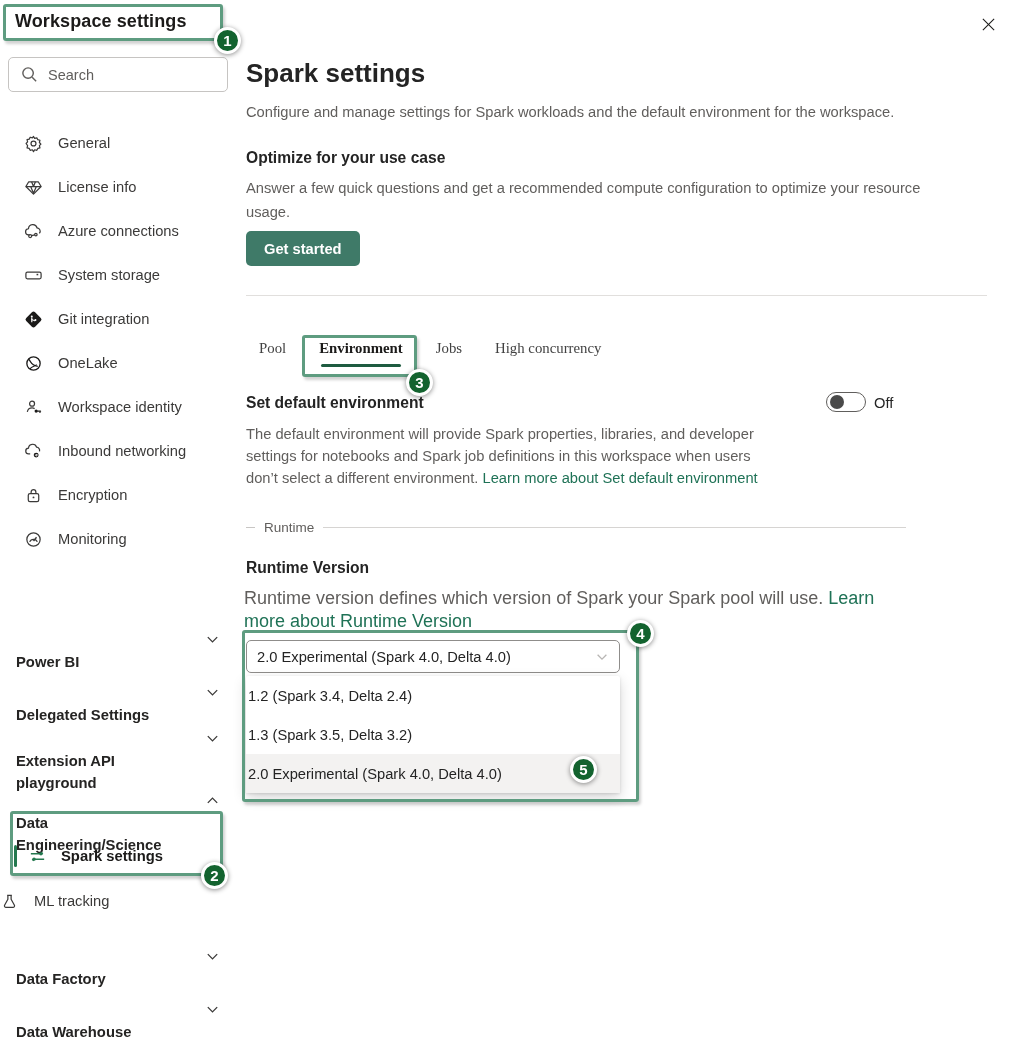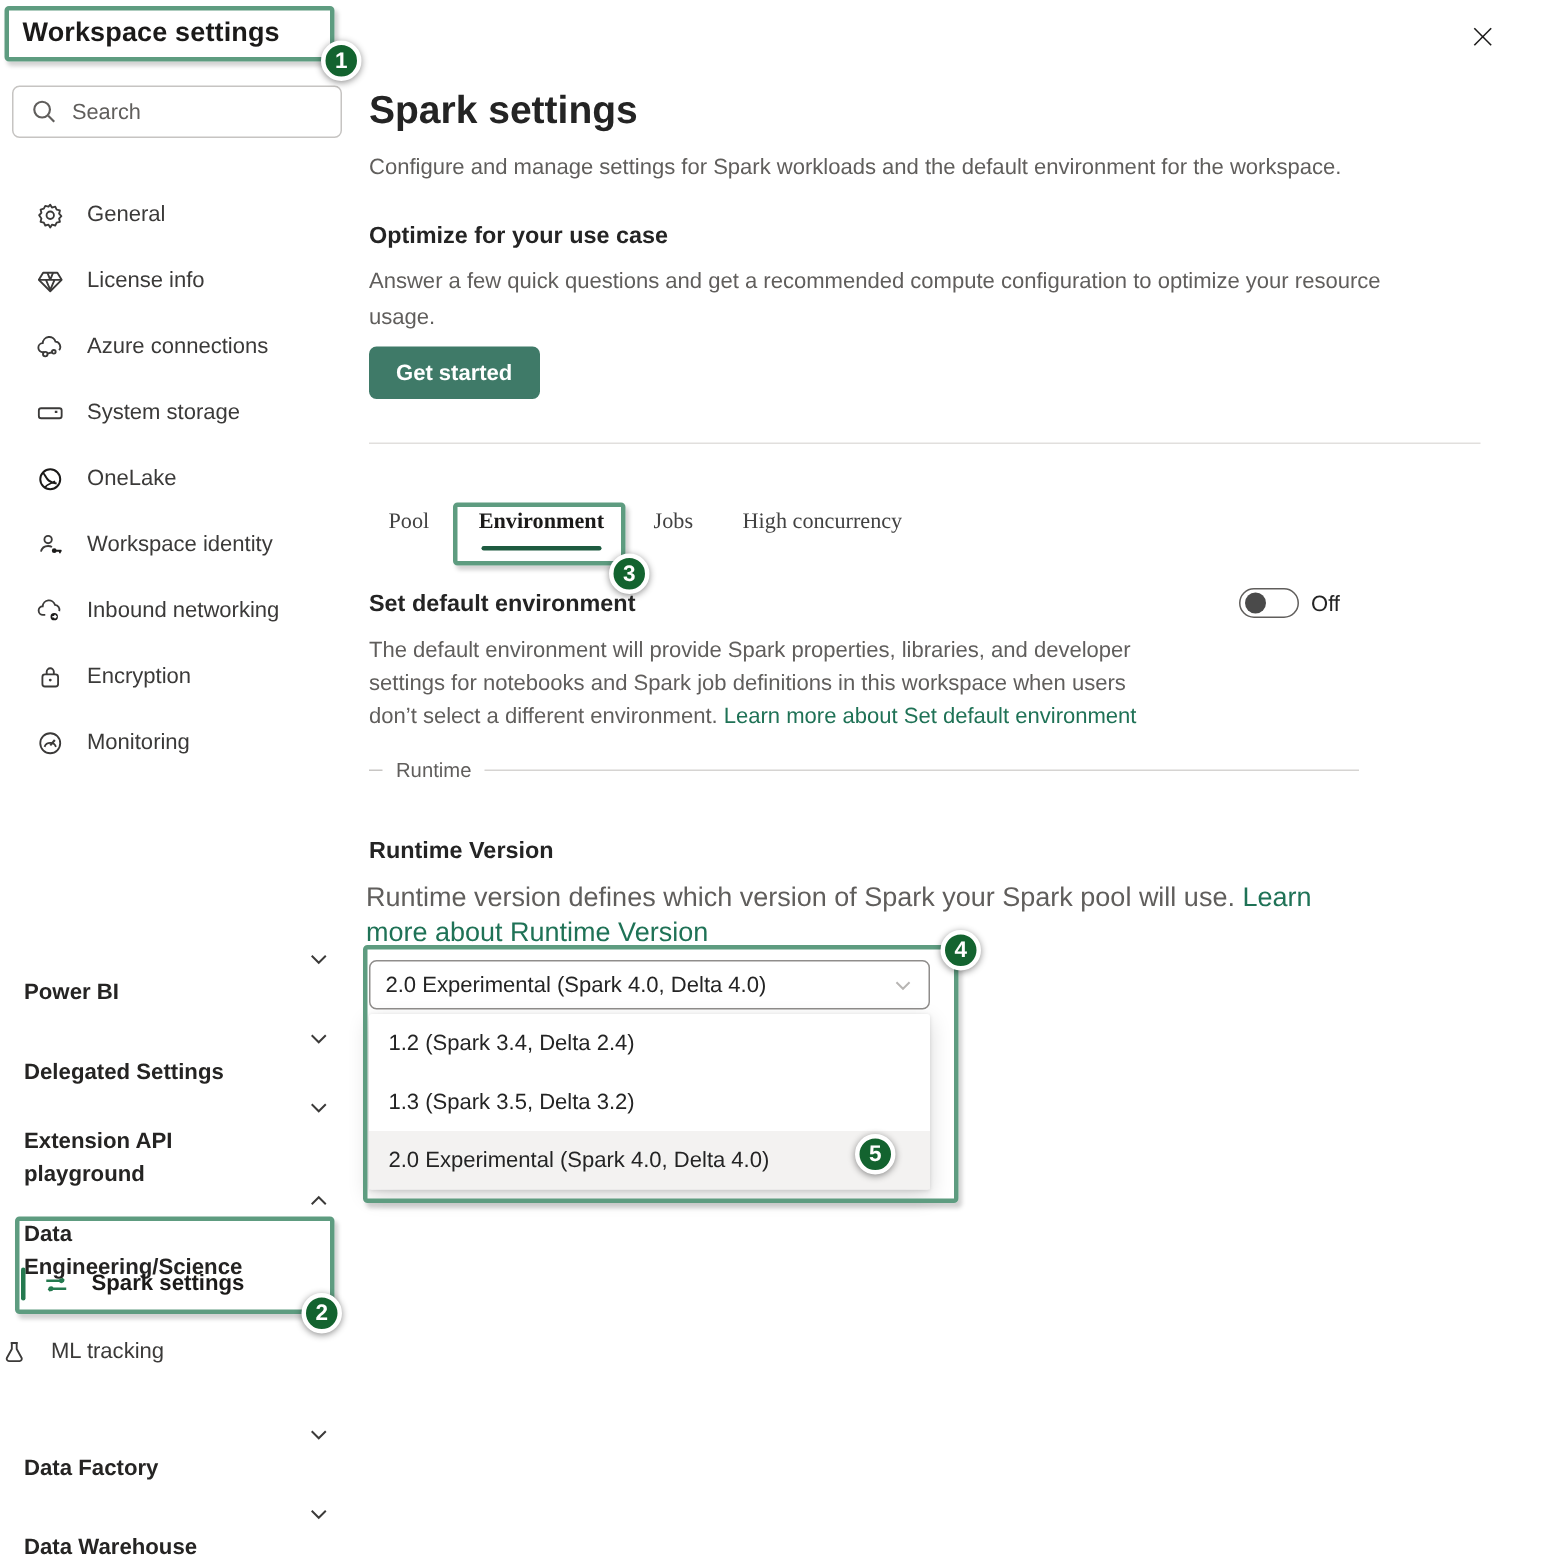--- a/index.html
+++ b/index.html
@@ -51,37 +51,37 @@
   .tabs { position:absolute; left:259px; top:340px; display:flex; gap:33px; font-size:14.8px; color:#424242; }
   .tab { cursor:pointer; padding-bottom:12px; position:relative; white-space:nowrap;font-family:Liberation Serif, serif; }
   .tab.selected { font-weight:700; color:#1b1a19; }
   .tab.selected::after { content:""; position:absolute; left:2px; right:2px; bottom:2px; height:3px; background:#1e5b40; border-radius:2px; }
   .sde-head { position:absolute; left:246px; top:394px; font-size:15.6px; font-weight:700; color:#242424; }
   .toggle { position:absolute; left:826px; top:392px; width:40px; height:20px; border:1px solid #605e5c; border-radius:10px; background:#fff; cursor:pointer; }
   .toggle-knob { position:absolute; left:3px; top:2px; width:14px; height:14px; border-radius:50%; background:#4a4a4a; }
   .toggle-label { position:absolute; left:874px; top:395px; font-size:14.7px; color:#242424; }
   .sde-body { position:absolute; left:246px; top:423px; width:512px; font-size:14.7px; color:#605e5c; line-height:22px; }
   .green-link { color:#1f7256; text-decoration:none; cursor:pointer; }
-  .runtime-divider { position:absolute; left:246px; top:506px; width:660px; display:flex; align-items:center; gap:9px; }
+  .runtime-divider { position:absolute; left:246px; top:520px; width:660px; display:flex; align-items:center; gap:9px; }
   .rd-dash { width:9px; height:1px; background:#c8c6c4; }
   .rd-line { flex:1; height:1px; background:#d6d4d2; }
   .rd-label { font-size:13.5px; color:#605e5c; }
   .rv-head { position:absolute; left:246px; top:559px; font-size:15.6px; font-weight:700; color:#242424; }
   .rv-body { position:absolute; left:244px; top:587px; width:658px; font-size:18px; color:#605e5c; line-height:23px; }
   .combo {
     position:absolute; left:246px; top:640px; width:374px; height:33px;
     border:1px solid #8f8d8b; border-radius:5px; background:#fff; cursor:pointer;
     display:flex; align-items:center; padding:0 10px; font-size:14.7px; color:#242424;
   }
   .combo-chev { margin-left:auto; }
   .listbox {
     position:absolute; left:246px; top:676px; width:374px; background:#fff;
     box-shadow:0 5px 14px rgba(0,0,0,.16), 0 1px 3px rgba(0,0,0,.12); border-radius:2px;
   }
-  .option { height:39px; display:flex; align-items:center; padding-left:13px; font-size:14.7px; color:#242424; cursor:pointer; }
+  .option { height:39px; display:flex; align-items:center; padding-left:2px; font-size:14.7px; color:#242424; cursor:pointer; }
   .option.highlight { background:#f3f2f1; }
   
   .anno-box { position:absolute; border:3px solid #5e9c80; border-radius:3px; box-shadow:2px 3px 3px rgba(0,0,0,.18); pointer-events:none; }
   .anno-badge {
     position:absolute; width:27px; height:27px; border-radius:50%; background:#13632f;
     border:3px solid #fff; box-shadow:0 1px 5px rgba(0,0,0,.45);
     color:#fff; font-size:15px; font-weight:700; display:flex; align-items:center; justify-content:center;
     z-index:5; pointer-events:none;
   }
 </style>
@@ -123,20 +123,30 @@
           <line x1="8" y1="14.4" x2="11.3" y2="13.5"></line>
       </svg>
       <span>Azure connections</span>
     </div>
     <div class="nav-item">
       <svg class="icon18" viewBox="0 0 20 20" fill="none" stroke="#3b3a39" stroke-width="1.3">
         <rect x="2" y="6.5" width="16" height="7" rx="1.6"></rect>
           <line x1="13.2" y1="9" x2="15" y2="9" stroke-width="1.6"></line>
       </svg>
       <span>System storage</span>
+    </div>
+    <div class="nav-item">
+      <svg class="icon18" viewBox="0 0 20 20">
+        <rect x="3.4" y="3.4" width="13.2" height="13.2" rx="2.4" transform="rotate(45 10 10)" fill="#1b1a19"></rect>
+        <circle cx="8.2" cy="6.8" r="1.1" fill="#fff"></circle>
+          <circle cx="12" cy="10.6" r="1.1" fill="#fff"></circle>
+        <path d="M8.2 7.8v5M8.2 12.8l0 .1" stroke="#fff" stroke-width="1.2"></path>
+        <path d="M8.2 9.5c0 1.8 2.7 1 3.6 2.2" stroke="#fff" stroke-width="1.1" fill="none"></path>
+      </svg>
+      <span>Git integration</span>
     </div>
     <div class="nav-item">
       <svg class="icon18" viewBox="0 0 20 20" fill="none" stroke="#1b1a19" stroke-width="1.4">
         <circle cx="10" cy="10" r="7"></circle>
         <path d="M5 5.5c2.5 2.5 2 6.5 9.5 7.5"></path>
         <path d="M6.5 15.8c.8-2.8 4.5-2.2 6.8-4.6" stroke-width="1.1"></path>
       </svg>
       <span>OneLake</span>
     </div>
     <div class="nav-item">

